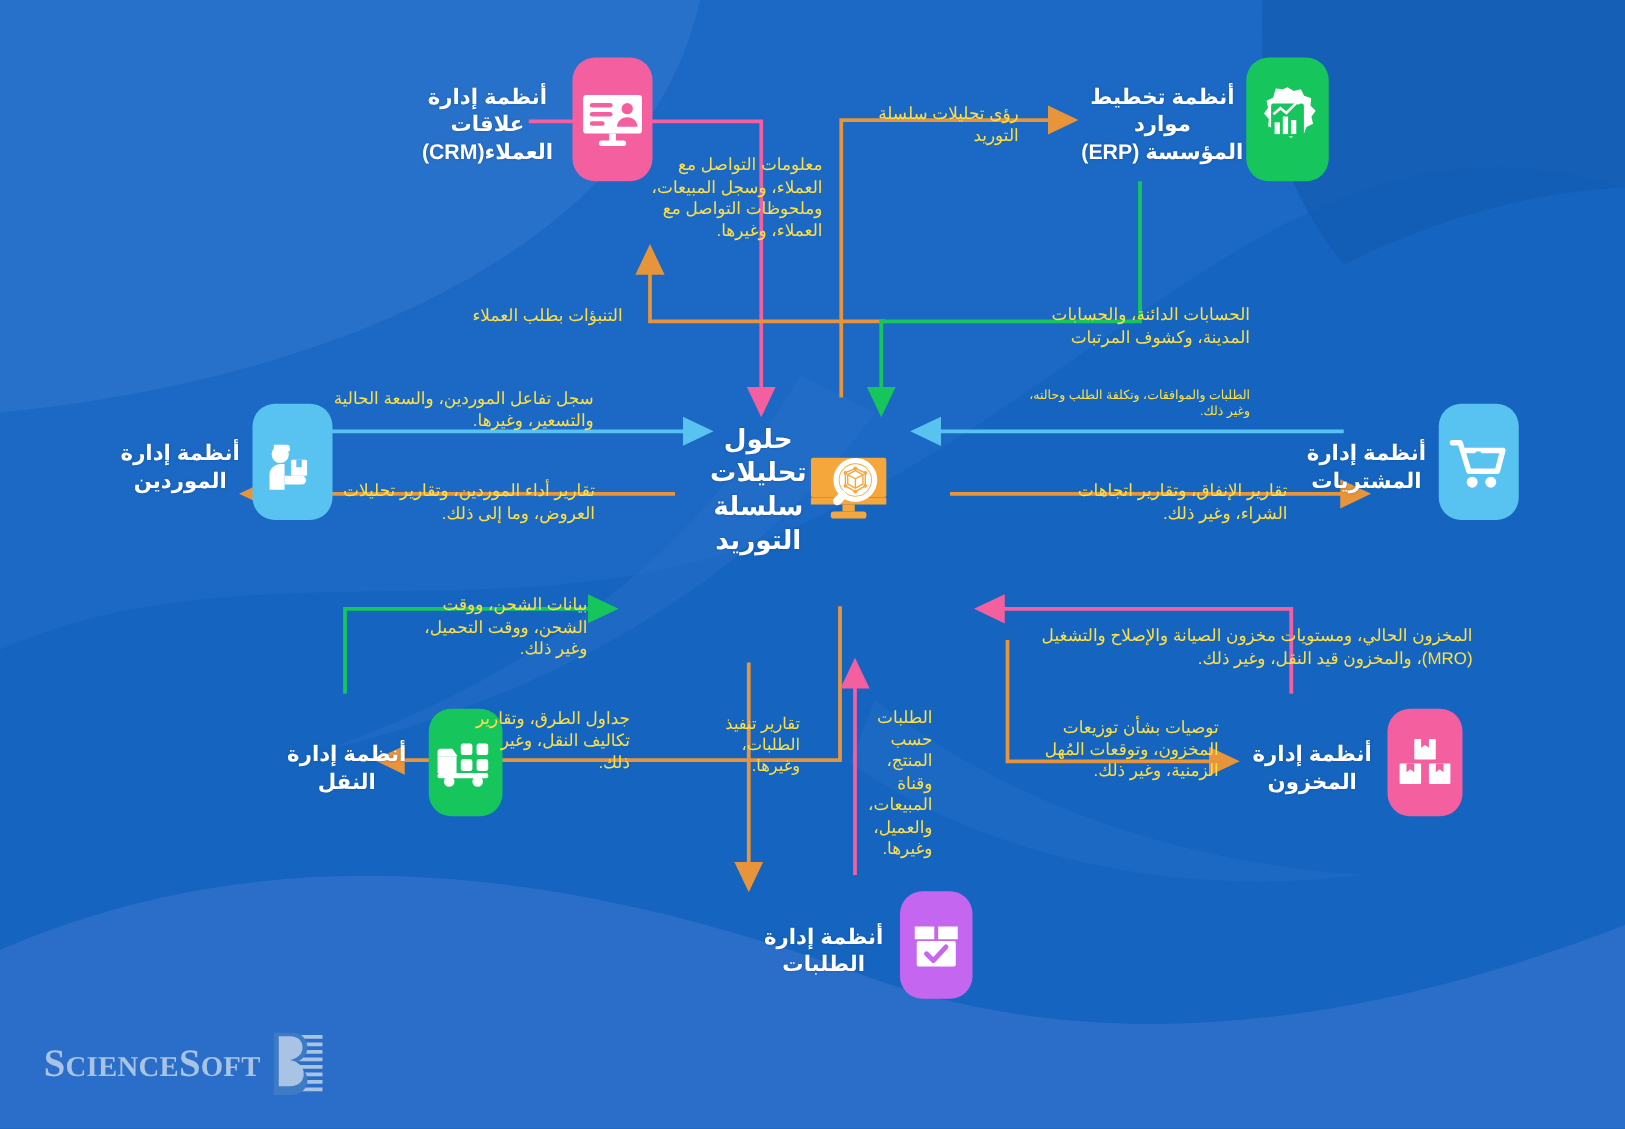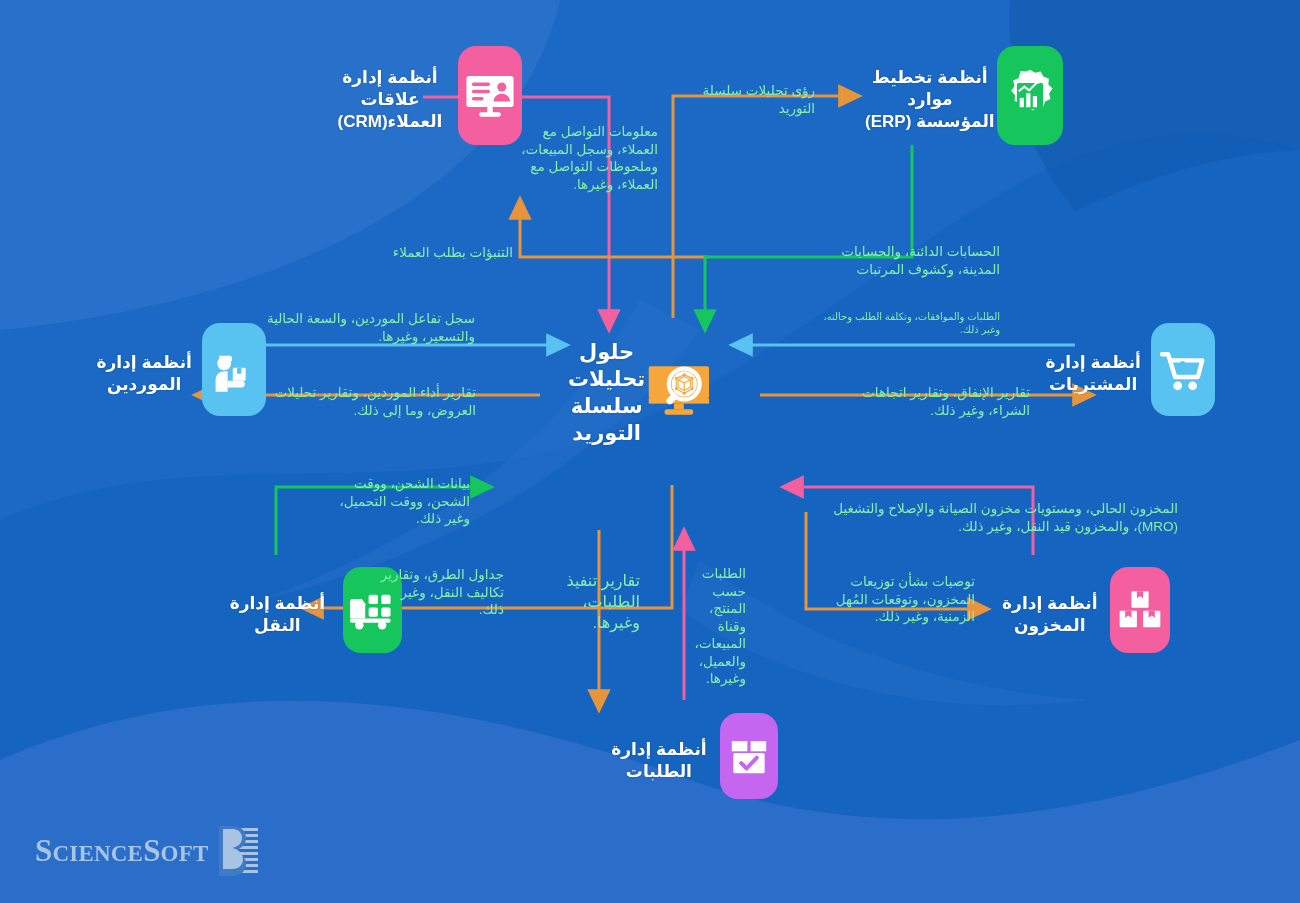--- a/index.html
+++ b/index.html
@@ -19,21 +19,21 @@
   .tile{border-radius:18px;display:flex;align-items:center;justify-content:center;}
   .tile svg{display:block;}
   .node-label{
     margin-top:9px;color:#ffffff;font-weight:bold;
     text-align:center;line-height:1.28;letter-spacing:0;
     text-shadow:0 0 2px rgba(0,40,90,.35);
   }
 
   
   .elabel{
-    position:absolute;color:#86efac;line-height:1.3;
+    position:absolute;color:#fde047;line-height:1.3;
   }
   .elabel.rt{text-align:right;}
 
   
   #logo{position:absolute;left:35px;top:826px;display:flex;align-items:center;gap:9px;}
   #logo .mark{width:44px;height:50px;}
   #logo .wordmark{
     font-size:31px;color:#A8C3E4;font-weight:bold;letter-spacing:.2px;
     font-family:"Liberation Serif","DejaVu Serif",serif;direction:ltr;
   }
@@ -247,41 +247,41 @@
     </svg>
     <div class="node-label" style="font-size:21px;width:165px;margin-top:4px;">
       <span>حلول تحليلات</span><br><span>سلسلة التوريد</span>
     </div>
   </div>
 
   <div class="elabel rt" style="left:498px;top:123px;width:160px;font-size:13.5px;">معلومات التواصل مع العملاء، وسجل المبيعات، وملحوظات التواصل مع العملاء، وغيرها.</div>
 
   <div class="elabel rt" style="left:700px;top:82px;width:115px;font-size:13.5px;">رؤى تحليلات سلسلة التوريد</div>
 
-  <div class="elabel rt" style="left:363px;top:244px;width:150px;font-size:13.5px;">التنبؤات بطلب العملاء</div>
+  <div class="elabel rt" style="left:363px;top:244px;width:150px;font-size:13.5px;text-align:center;">التنبؤات بطلب العملاء</div>
 
   <div class="elabel rt" style="left:800px;top:243px;width:200px;font-size:13.5px;">الحسابات الدائنة، والحسابات المدينة، وكشوف المرتبات</div>
 
   <div class="elabel rt" style="left:805px;top:310px;width:195px;font-size:10px;">الطلبات والموافقات، وتكلفة الطلب وحالته، وغير ذلك.</div>
 
   <div class="elabel rt" style="left:260px;top:310px;width:215px;font-size:13.5px;">سجل تفاعل الموردين، والسعة الحالية والتسعير، وغيرها.</div>
 
   <div class="elabel rt" style="left:236px;top:384px;width:240px;font-size:13.5px;">تقارير أداء الموردين، وتقارير تحليلات العروض، وما إلى ذلك.</div>
 
   <div class="elabel rt" style="left:820px;top:384px;width:210px;font-size:13.5px;">تقارير الإنفاق، وتقارير اتجاهات الشراء، وغير ذلك.</div>
 
   <div class="elabel rt" style="left:315px;top:475px;width:155px;font-size:13.5px;">بيانات الشحن، ووقت الشحن، ووقت التحميل، وغير ذلك.</div>
 
   <div class="elabel rt" style="left:374px;top:566px;width:130px;font-size:13.5px;">جداول الطرق، وتقارير تكاليف النقل، وغير ذلك.</div>
 
   <div class="elabel rt" style="left:816px;top:500px;width:362px;font-size:13.5px;">المخزون الحالي، ومستويات مخزون الصيانة والإصلاح والتشغيل (MRO)، والمخزون قيد النقل، وغير ذلك.</div>
 
   <div class="elabel rt" style="left:815px;top:573px;width:160px;font-size:13.5px;">توصيات بشأن توزيعات المخزون، وتوقعات المُهل الزمنية، وغير ذلك.</div>
 
-  <div class="elabel rt" style="left:558px;top:571px;width:82px;font-size:16px;">تقارير تنفيذ الطلبات، وغيرها.</div>
+  <div class="elabel rt" style="left:558px;top:571px;width:82px;font-size:13px;">تقارير تنفيذ الطلبات، وغيرها.</div>
 
   <div class="elabel rt" style="left:690px;top:565px;width:56px;font-size:13.5px;">الطلبات حسب المنتج، وقناة المبيعات، والعميل، وغيرها.</div>
 
   <div id="logo">
     <svg class="mark" viewBox="0 0 44 50">
       <path d="M3 2h38v3H3zM3 8h38v3H3zM3 14h38v3H3zM3 20h38v3H3zM3 26h38v3H3zM3 32h38v3H3zM3 38h38v3H3zM3 44h38v3H3z" fill="#A8C3E4"></path>
       <path d="M2 0h14c9 0 13 6 13 12 0 7-6 11-11 13 5 2 11 6 11 13 0 7-5 12-14 12H2z" fill="#3F7BC4"></path>
       <path d="M6 3h9c7 0 10 4 10 9 0 6-5 9-10 10 6 1 11 5 11 11s-4 10-11 10H6z" fill="#A8C3E4"></path>
     </svg>
     <div class="wordmark">

